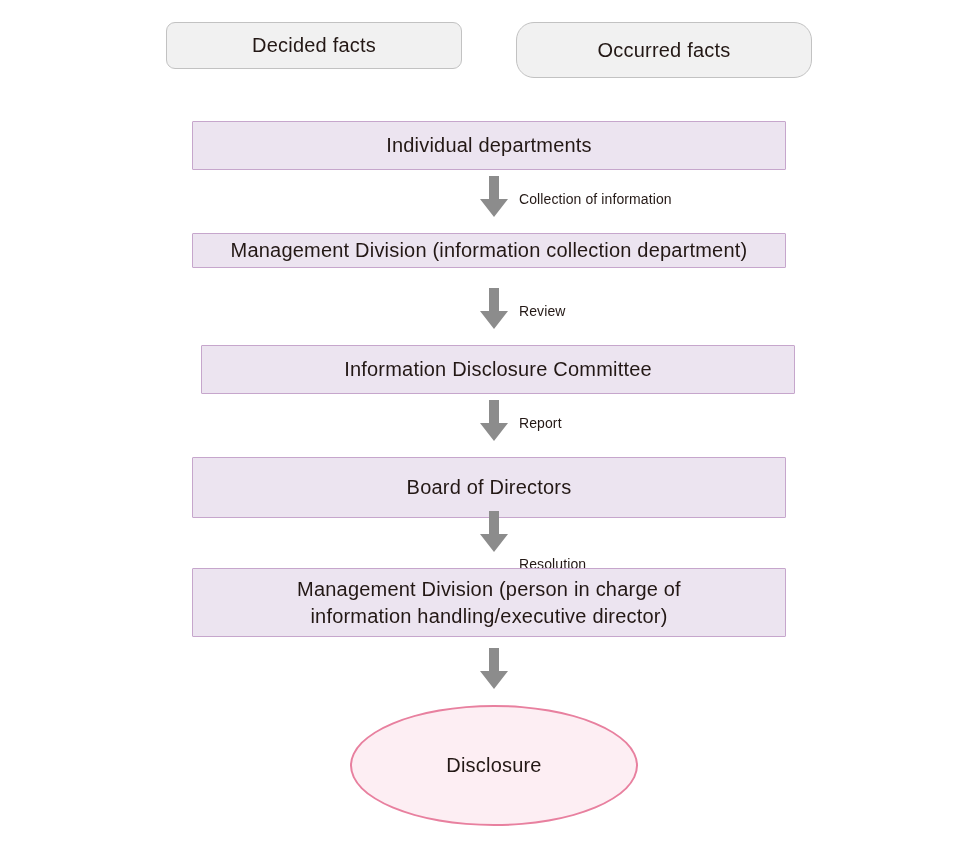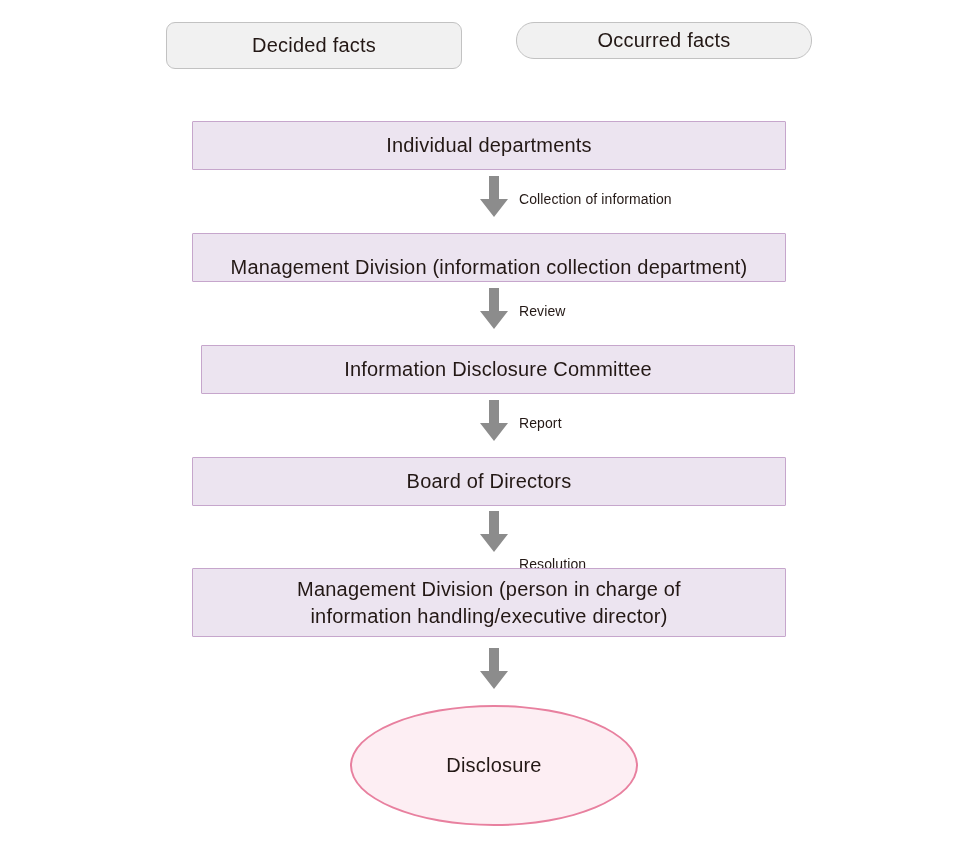--- a/index.html
+++ b/index.html
@@ -27,44 +27,44 @@
     border: 1px solid #c2c2c2;
     border-radius: 9px;
     display: flex;
     align-items: center;
     justify-content: center;
     color: #231815;
     font-size: 20px;
     letter-spacing: 0.2px;
   }
   #chip-decided { left: 166px; top: 22px; width: 296px; height: 47px; }
-  #chip-occurred { left: 516px; top: 22px; width: 296px; height: 37px; border-radius: 18px; }
+  #chip-occurred { left: 516px; top: 22px; width: 296px; height: 56px; border-radius: 18px; }
 
   
   .flowbox {
     position: absolute;
     box-sizing: border-box;
     left: 192px;
     width: 594px;
     background: #ece4f0;
     border: 1px solid #c6a6cc;
     border-radius: 1px;
     display: flex;
     align-items: center;
     justify-content: center;
     text-align: center;
     color: #231815;
     font-size: 20px;
     line-height: 27px;
     letter-spacing: 0.2px;
   }
   #box-individual  { top: 121px; height: 49px; }
-  #box-mgmt-collect{ top: 233px; height: 49px; align-items: flex-end; }
+  #box-mgmt-collect{ top: 233px; height: 35px; }
   #box-committee   { top: 345px; height: 49px; margin-left: 9px; }
-  #box-board       { top: 457px; height: 49px; }
+  #box-board       { top: 457px; height: 61px; }
   #box-mgmt-person { top: 568px; height: 69px; }
 
   
   #ellipse-disclosure {
     position: absolute;
     box-sizing: border-box;
     left: 350px;
     top: 705px;
     width: 288px;
     height: 121px;

